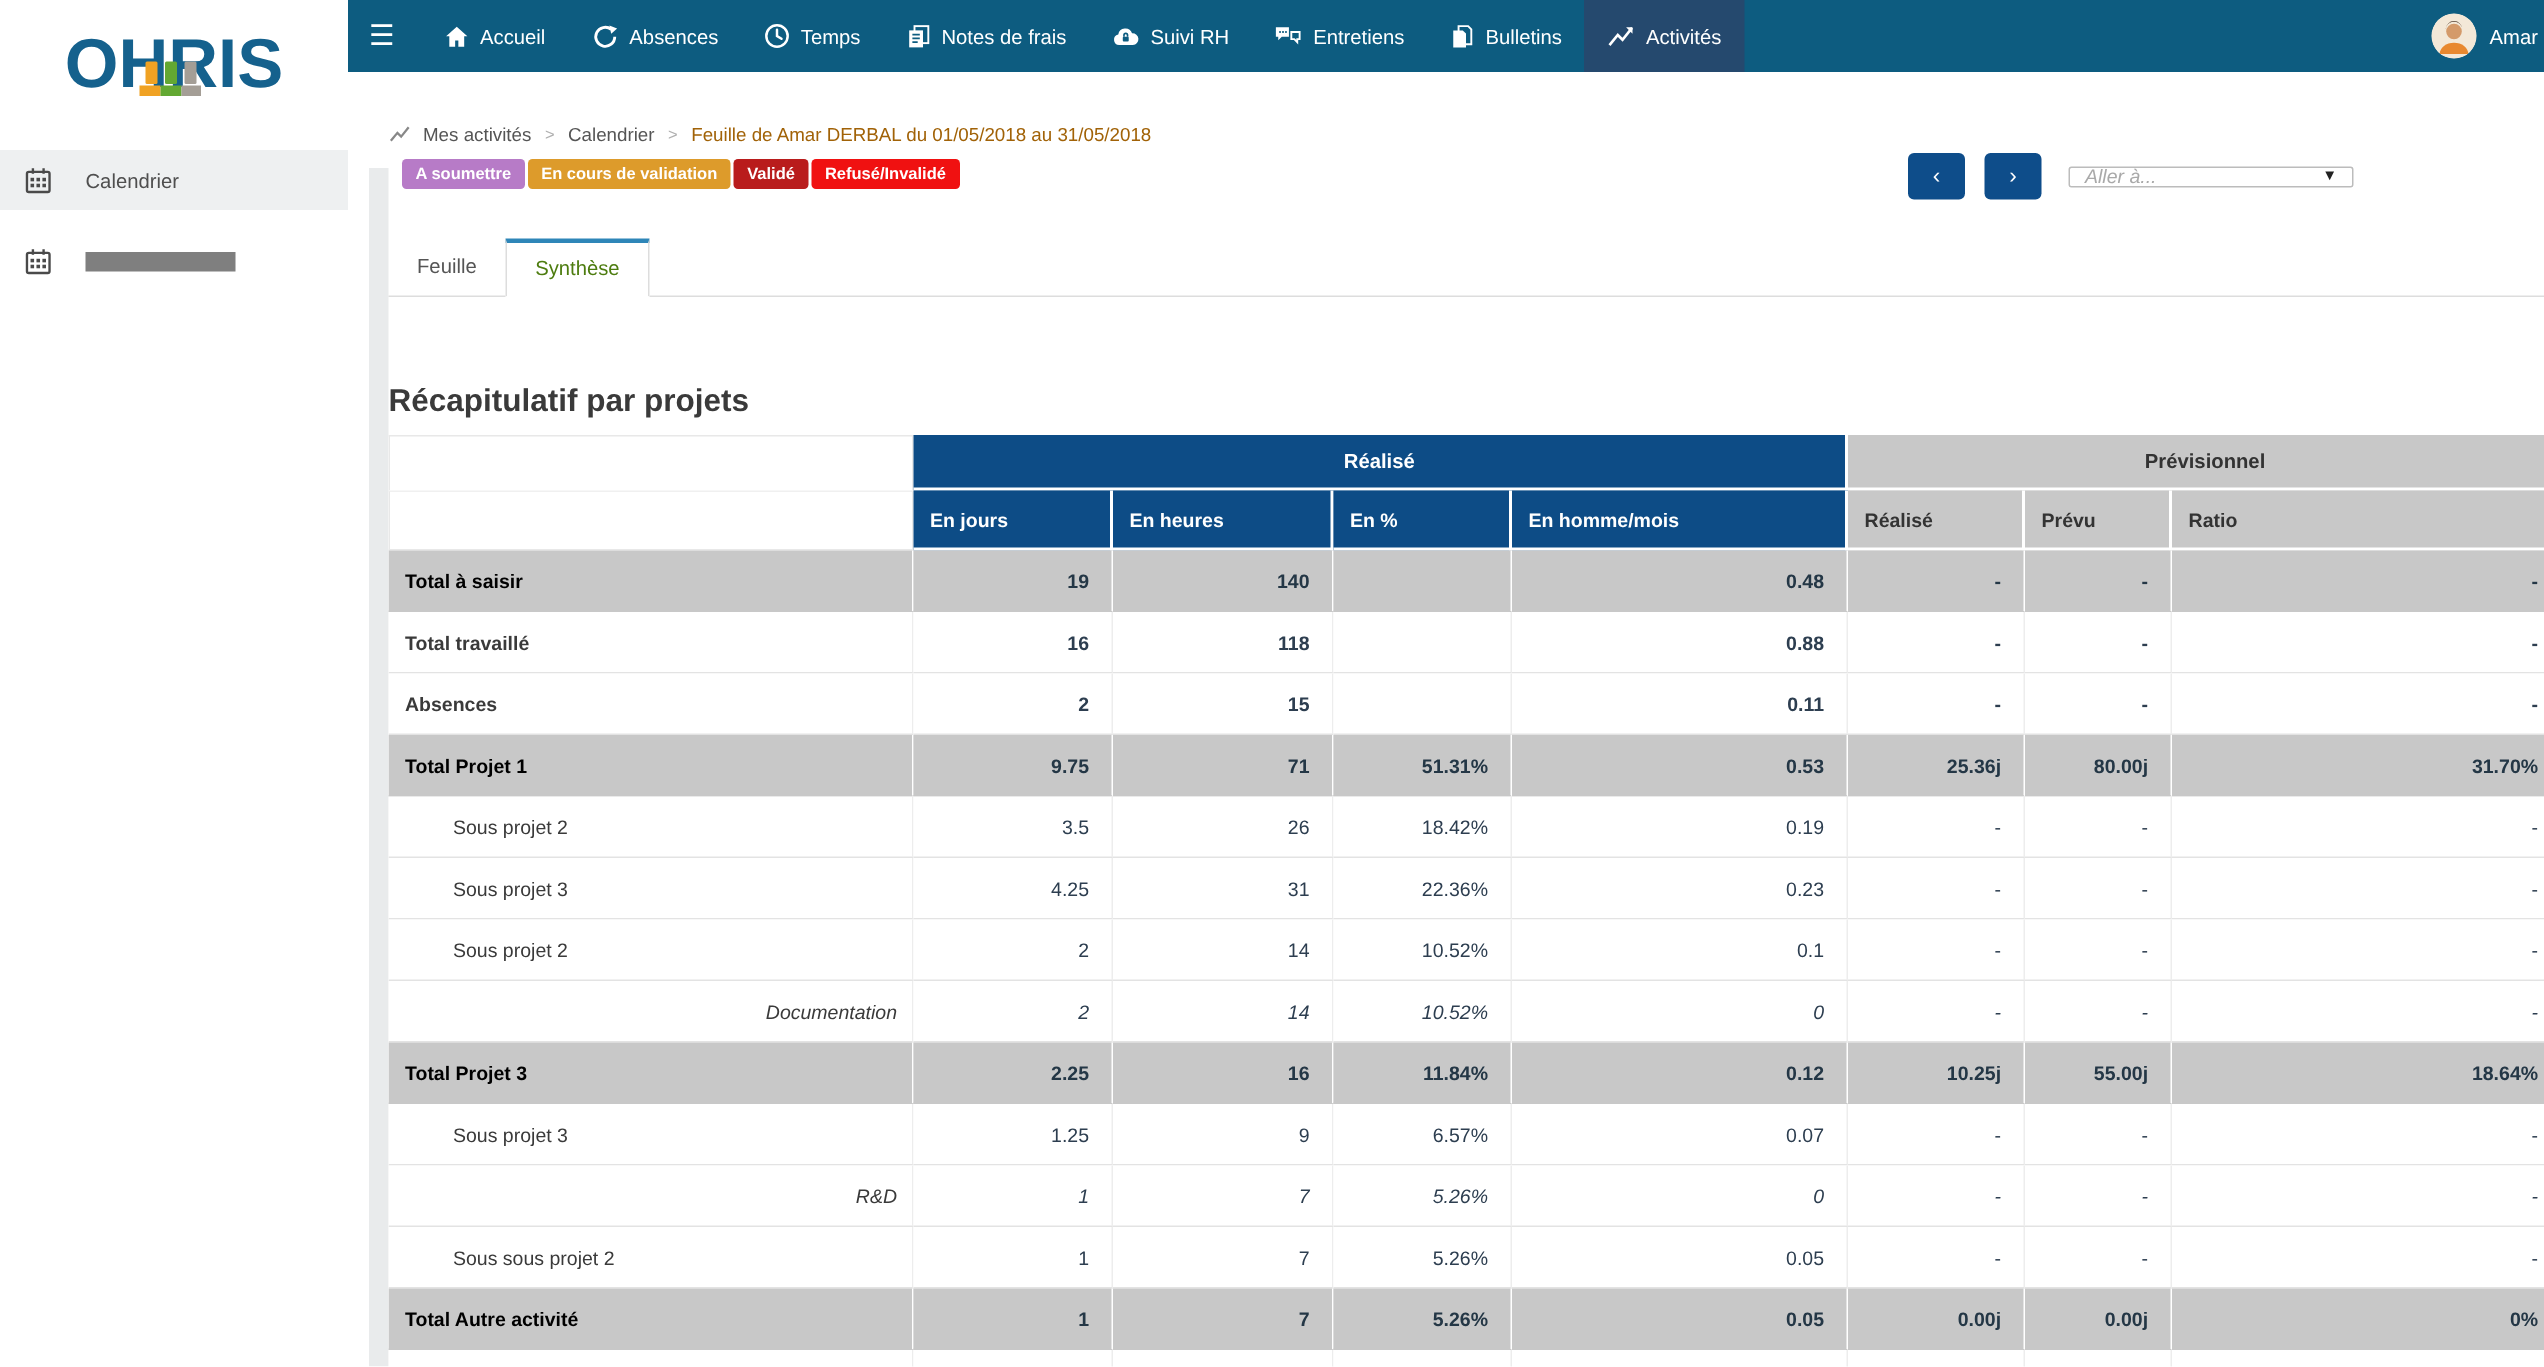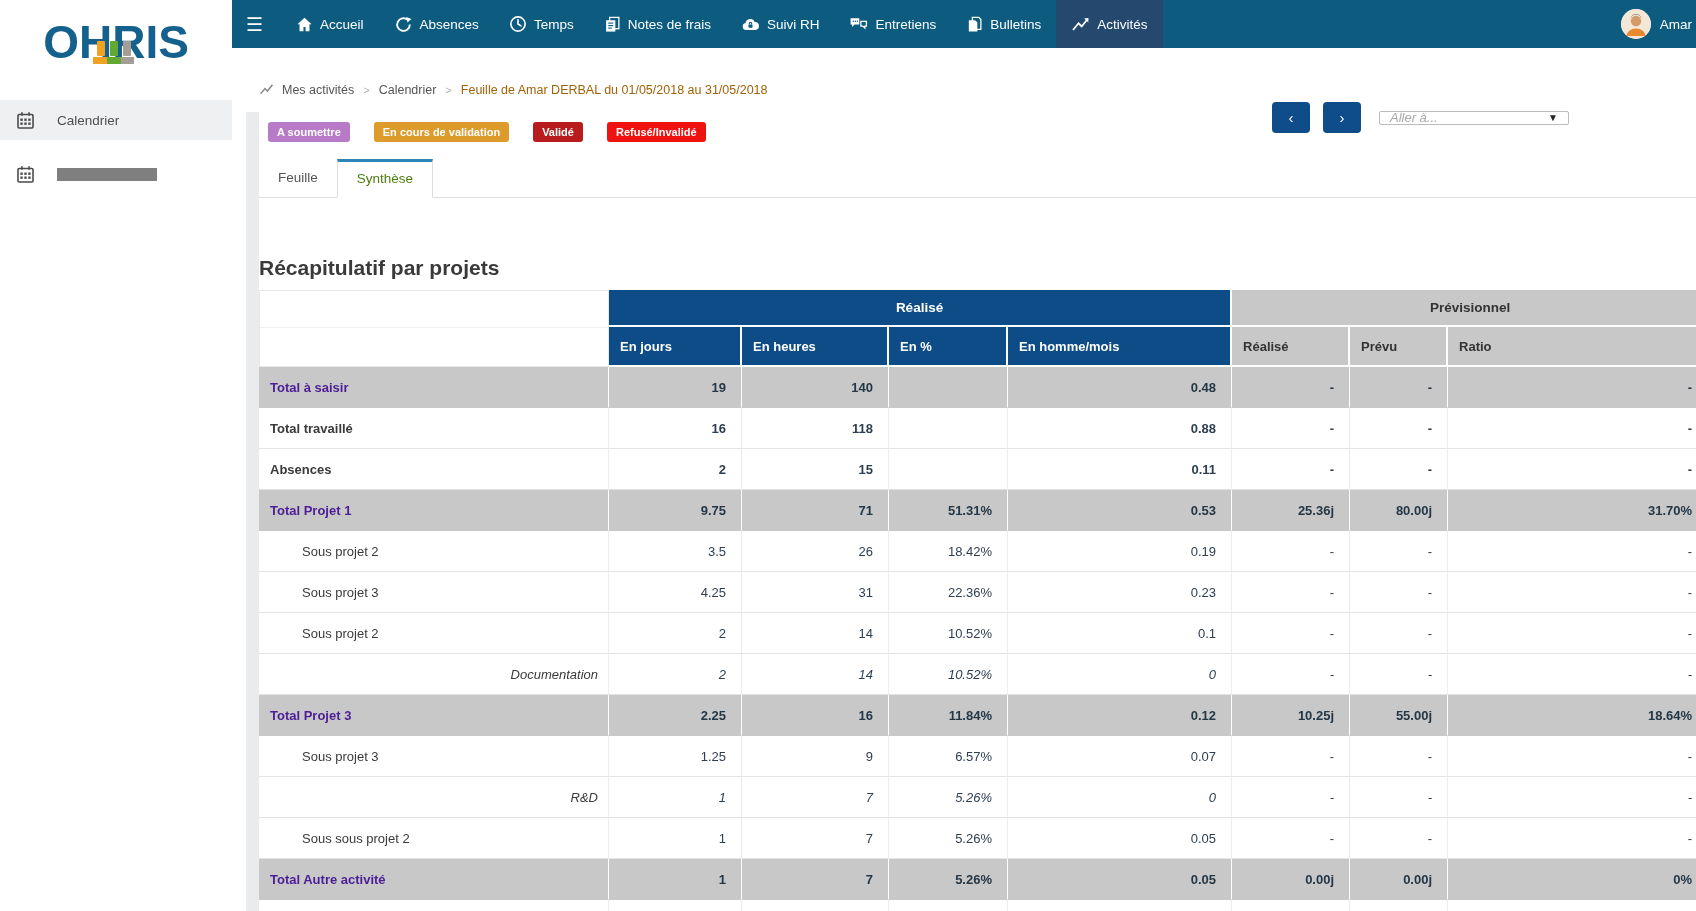--- a/index.html
+++ b/index.html
@@ -33,21 +33,21 @@
   
   .main { position:absolute; left:232px; top:48px; right:0; bottom:0; background:#fff; overflow:hidden;margin-top:12px; }
   .gutter { position:absolute; left:14px; top:52px; bottom:0; width:13px; background:#e9ebec; }
 
   .breadcrumb { position:absolute; left:27px; top:22px; display:flex; align-items:center; font-size:12.5px; color:#555; }
   .breadcrumb svg { margin-right:8px; }
   .crumb { cursor:pointer; }
   .crumb.current { color:#a16207; cursor:default; }
   .crumb-sep { color:#b0b0b0; margin:0 9px; font-size:11px; }
 
-  .badges { position:absolute; left:36px; top:62px; display:flex; gap:24px; }
+  .badges { position:absolute; left:36px; top:46px; display:flex; gap:2px; }
   .badge { height:20px; line-height:20px; padding:0 9px; border-radius:3px; color:#fff;
            font-size:11px; font-weight:700; }
 
   .controls { position:absolute; top:42px; left:1040px; display:flex; align-items:center; }
   .pg-btn { width:38px; height:31px; background:#0e4d8a; border:none; border-radius:4px; color:#fff;
             font-size:15px; cursor:pointer; margin-right:13px; }
   .goto { width:190px; height:14px; border:1px solid #bcbcbc; border-radius:2px; background:#fff;
           display:flex; align-items:center; padding:0 10px; margin-left:5px; cursor:pointer; }
   .goto .ph { font-style:italic; color:#a9a9a9; font-size:13px; flex:1; }
   .goto .caret { color:#222; font-size:10px; }
@@ -70,21 +70,21 @@
   th.grp.navy { background:#0d4c86; color:#fff; border-right:2px solid #fff; border-bottom:2px solid #fff; }
   th.grp.gray { background:#c8c8c8; color:#333; border-bottom:2px solid #fff; }
   th.sub { height:40px; font-weight:700; text-align:left; padding-left:11px; border-right:2px solid #fff; border-bottom:2px solid #fff; }
   th.sub.navy { background:#0d4c86; color:#fff; }
   th.sub.gray { background:#c8c8c8; color:#333; }
 
   tbody td { height:41px; color:#3a3a3a; background:#fff;
              border-bottom:1px solid #e3e3e3; border-right:1px solid #ededed; }
   tbody td.lbl { padding-left:11px; text-align:left; }
   tbody td.num { padding-right:15px; text-align:right; color:#2d3e50; }
-  tbody tr.shaded td { background:#c8c8c8; border-bottom-color:#c8c8c8; border-right-color:#fff; color:#4c1d95; }
+  tbody tr.shaded td { background:#c8c8c8; border-bottom-color:#c8c8c8; border-right-color:#fff; color:#000000; }
   tbody tr.shaded td.num { color:#243746; }
   tbody tr.bold td { font-weight:700; }
   tbody tr.italic td { font-style:italic; }
   tbody td.lbl.ind { padding-left:43px; }
   tbody td.lbl.rgt { text-align:right; padding-right:10px; }
 </style>
 </head>
 <body>
 
 <div class="sidebar">

